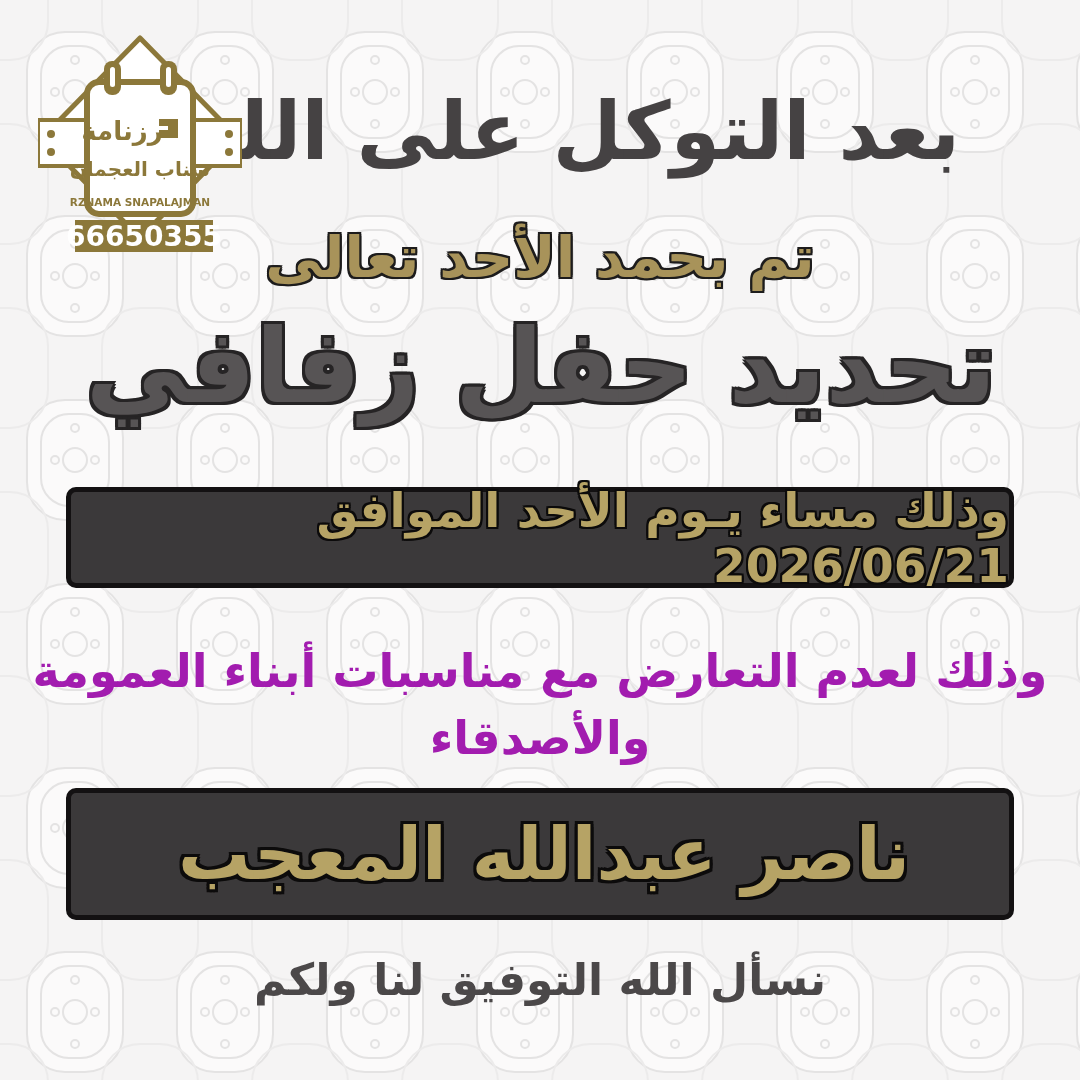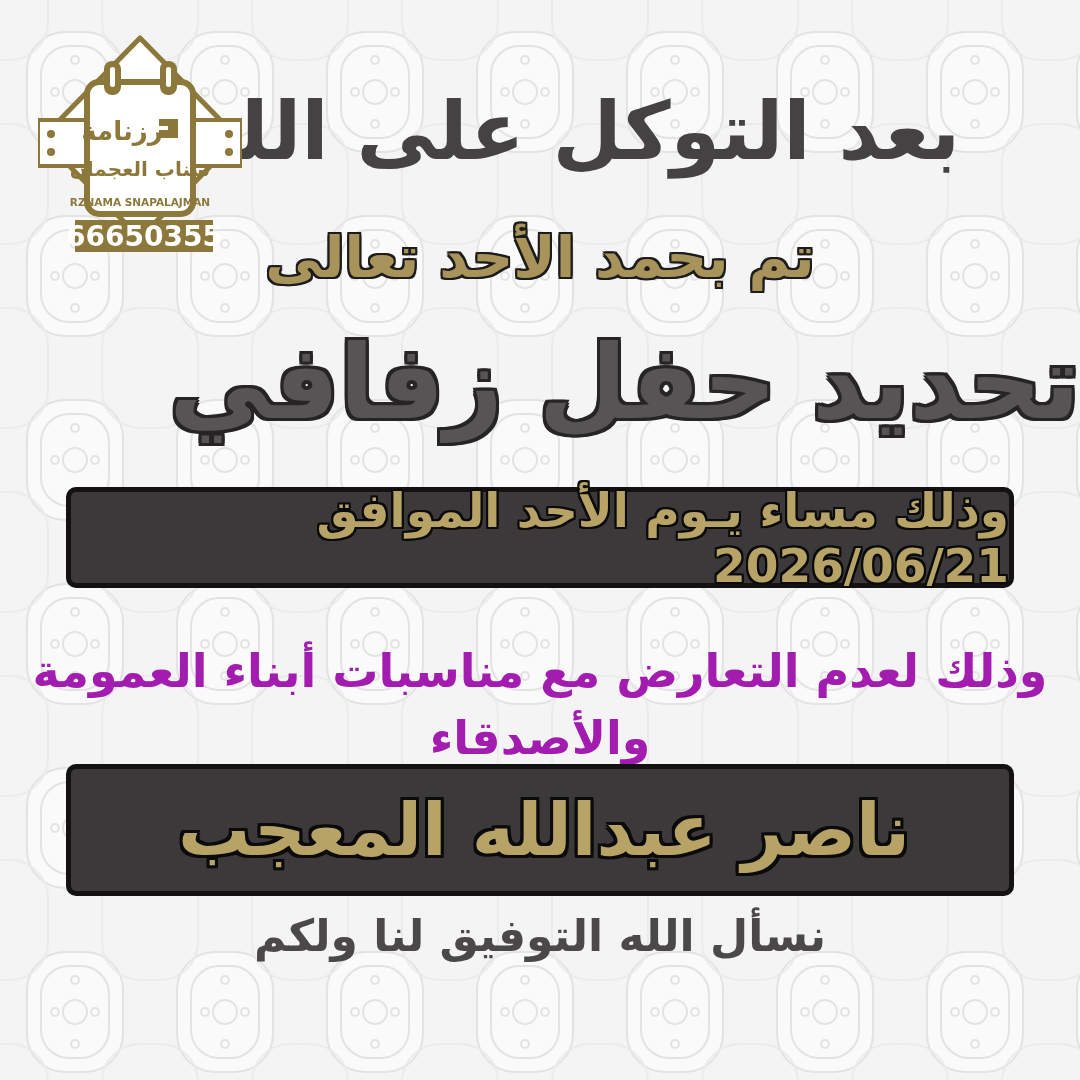--- a/index.html
+++ b/index.html
@@ -19,51 +19,50 @@
     direction:rtl;line-height:1.45;
   }
   .subtitle{
     top:218px;
     font-size:57px;font-weight:bold;color:#a8935a;
     direction:rtl;line-height:1.4;
     text-shadow:-2px -2px 0 #1d1c1c, 2px -2px 0 #1d1c1c,-2px 2px 0 #1d1c1c,2px 2px 0 #1d1c1c,
                  0 -2px 0 #1d1c1c,0 2px 0 #1d1c1c,-2px 0 0 #1d1c1c,2px 0 0 #1d1c1c;
   }
   .headline{
-    top:312px;padding-left:2px;
+    top:296px;padding-left:2px;
     font-size:102px;font-weight:bold;color:#575455;
     direction:rtl;line-height:1.4;
     text-shadow:-3px -3px 0 #262425, 3px -3px 0 #262425,-3px 3px 0 #262425,3px 3px 0 #262425,
                  0 -3px 0 #262425,0 3px 0 #262425,-3px 0 0 #262425,3px 0 0 #262425;
-    text-align:right;
   }
   .bar{
     position:absolute;left:66px;width:948px;z-index:2;
     background:#3b393a;border:5px solid #131112;border-radius:10px;
     display:flex;align-items:center;justify-content:center;padding-left:8px;
   }
   .bar-date{top:487px;height:101px;}
-  .bar-name{top:764px;height:132px;}
+  .bar-name{top:788px;height:132px;}
   .bar-date .bar-text{
     font-size:47px;font-weight:bold;color:#b6a365;direction:rtl;
     text-shadow:-2px -2px 0 #0c0b0b,2px -2px 0 #0c0b0b,-2px 2px 0 #0c0b0b,2px 2px 0 #0c0b0b,
                  0 -2px 0 #0c0b0b,0 2px 0 #0c0b0b,-2px 0 0 #0c0b0b,2px 0 0 #0c0b0b;
   }
   .bar-name .bar-text{
     font-size:72px;font-weight:bold;color:#b6a365;direction:rtl;
     text-shadow:-3px -3px 0 #0c0b0b,3px -3px 0 #0c0b0b,-3px 3px 0 #0c0b0b,3px 3px 0 #0c0b0b,
                  0 -3px 0 #0c0b0b,0 3px 0 #0c0b0b,-3px 0 0 #0c0b0b,3px 0 0 #0c0b0b;
   }
   .reason{
     top:638px;
     font-size:46px;font-weight:bold;color:#a21caf;
     direction:rtl;line-height:1.45;
   }
   .closing{
-    top:904px;
+    top:948px;
     font-size:44px;font-weight:bold;color:#4b4849;
     direction:rtl;line-height:1.45;
   }
   
   .logo{position:absolute;left:38px;top:34px;width:204px;height:224px;z-index:3;}
 </style>
 </head>
 <body>
 
 <div class="poster">

